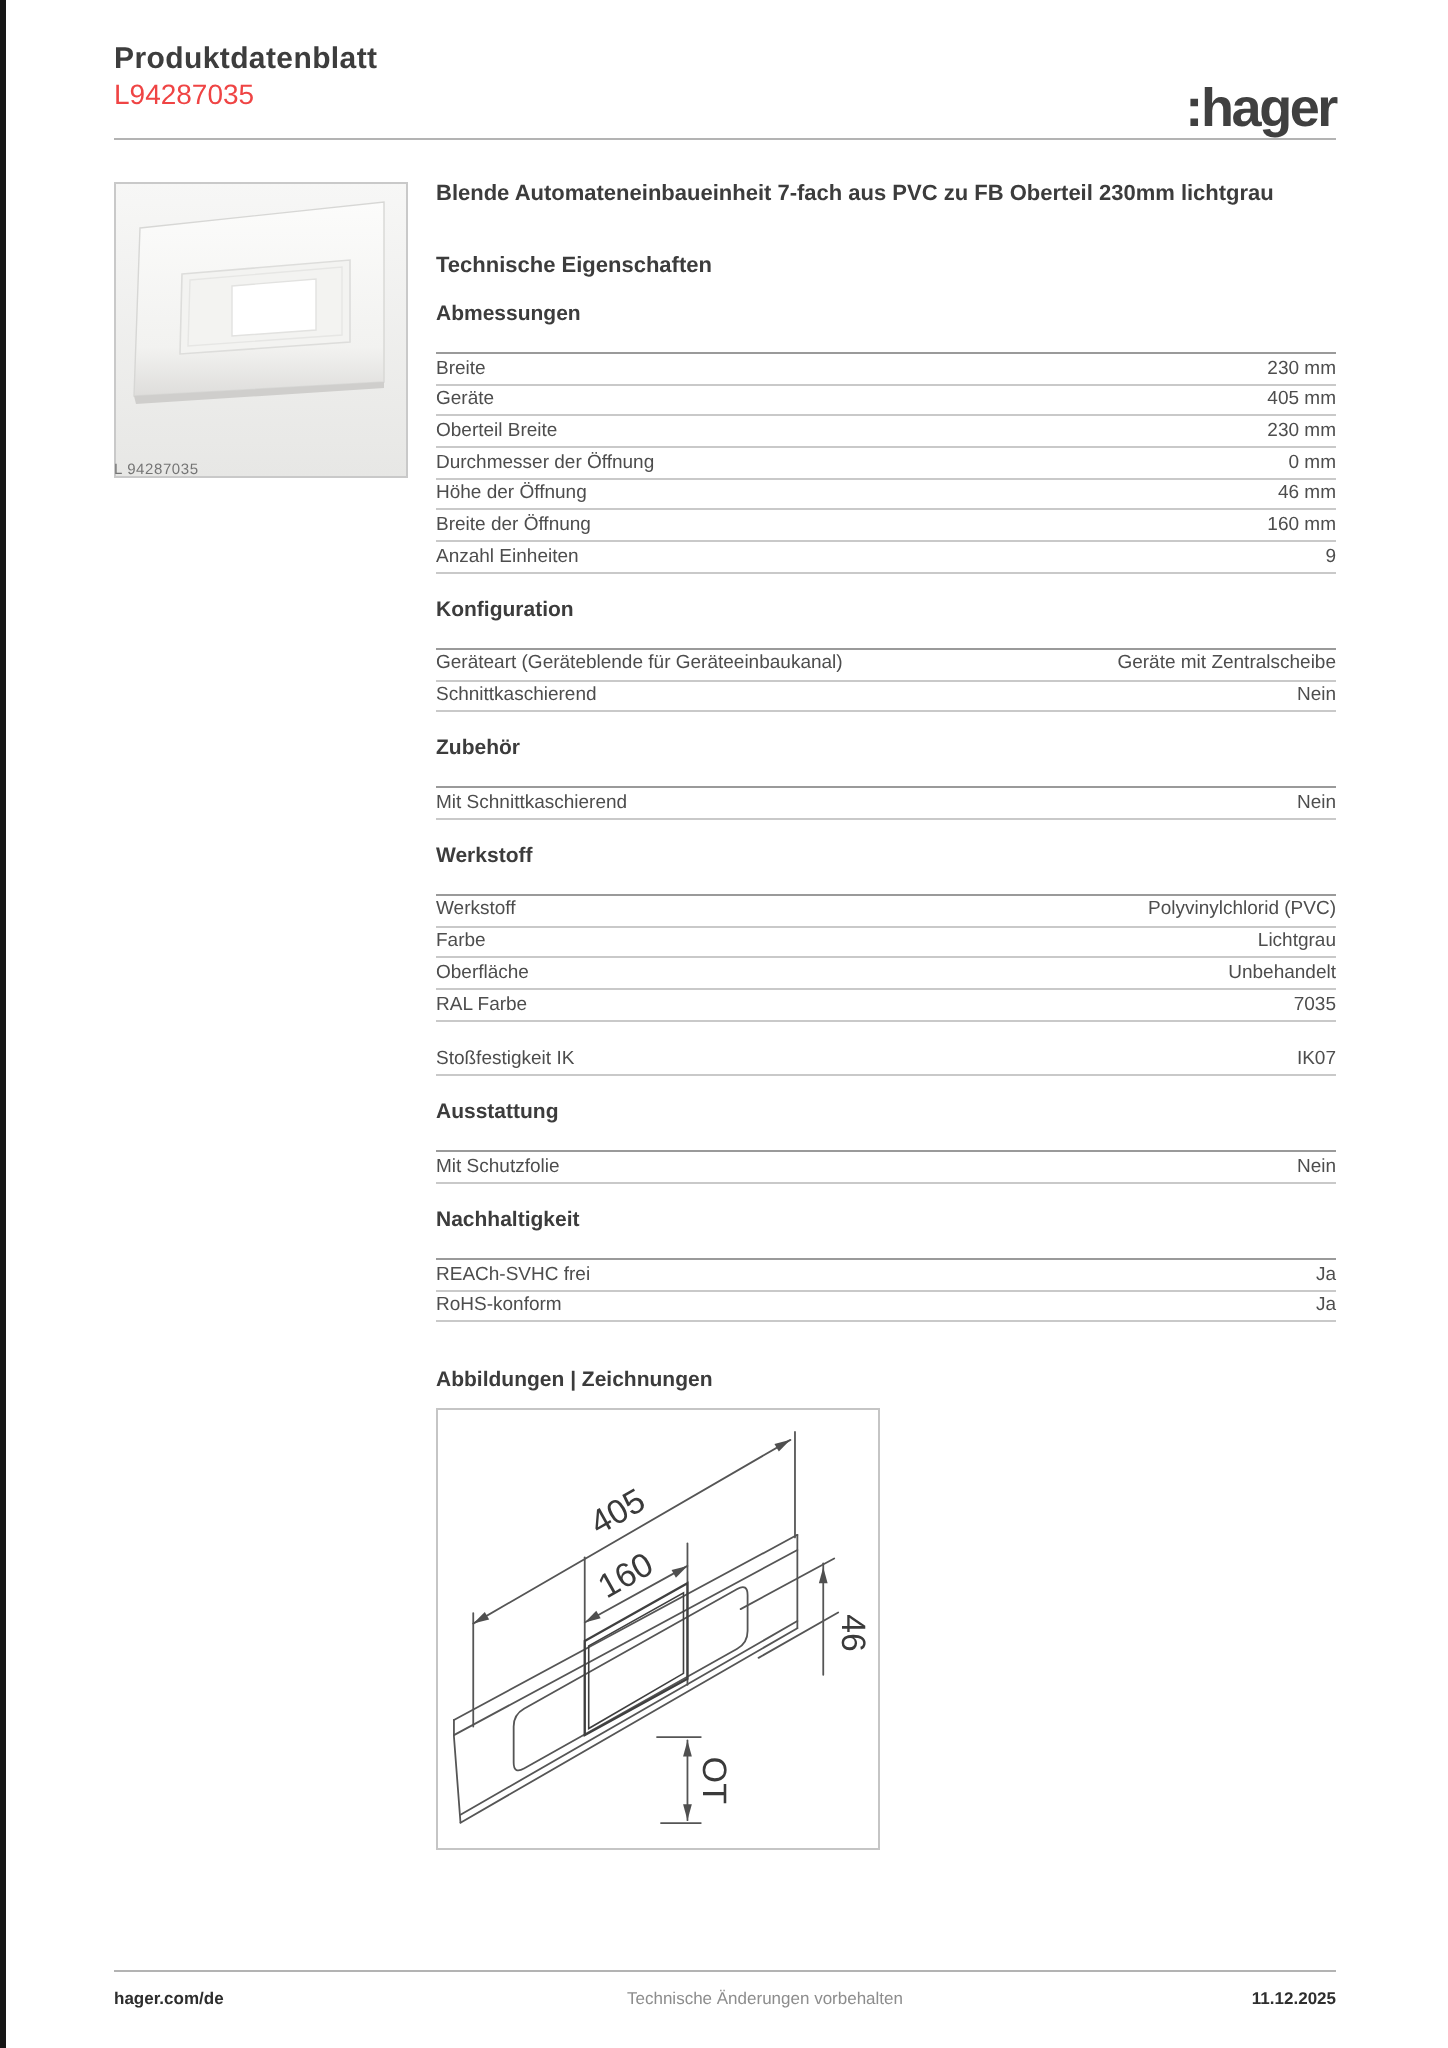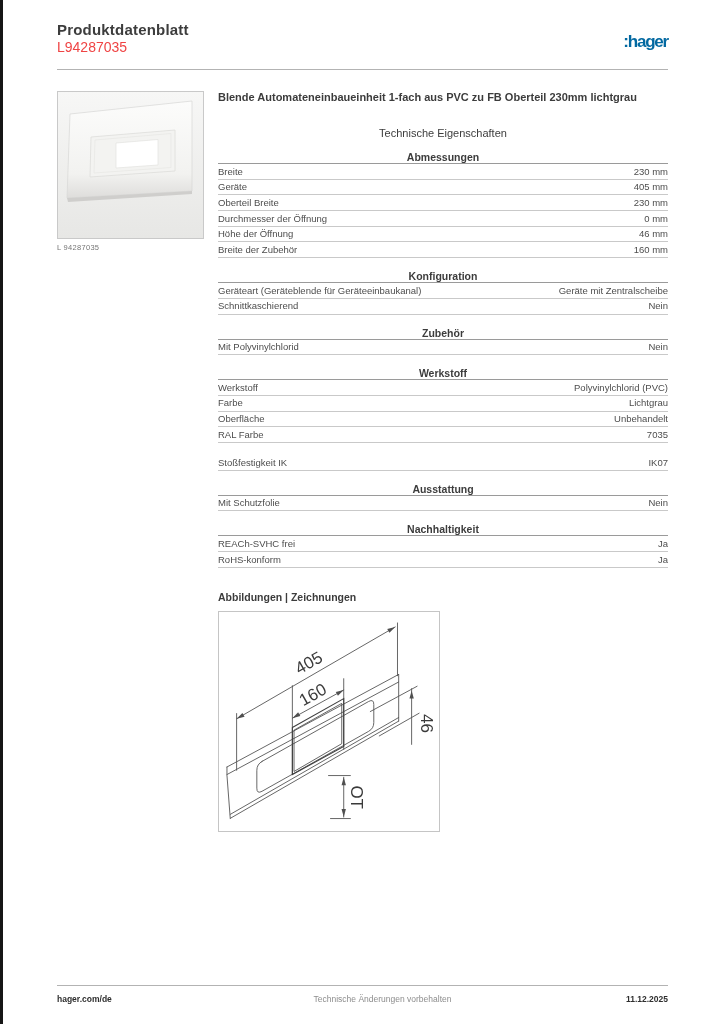--- a/index.html
+++ b/index.html
@@ -5,33 +5,33 @@
   * { margin:0; padding:0; box-sizing:border-box; }
   html,body { background:#ffffff; }
   body { font-family:"Liberation Sans", sans-serif; }
   .page { position:relative; width:724px; height:1024px; background:#ffffff; overflow:hidden; }
   .edge-strip { position:absolute; left:0; top:0; width:3px; height:1024px; background:#161616; }
 
   
   .header { position:absolute; left:57px; top:21px; width:611px; display:flex; justify-content:space-between; align-items:flex-start; }
   .doc-type { font-size:15px; font-weight:bold; color:#3d3d3d; line-height:18px; letter-spacing:.2px; }
   .doc-id { font-size:14px; color:#ef4444; line-height:17px; }
-  .logo { font-size:17px; font-weight:bold; color:#0369a1; letter-spacing:-1.2px; line-height:26px; margin-top:8px; }
+  .logo { font-size:27px; font-weight:bold; color:#404040; letter-spacing:-1.2px; line-height:26px; margin-top:20px; }
   .header-rule { position:absolute; left:57px; top:69px; width:611px; border-top:1px solid #b3b3b3; }
 
   
   .img-box { position:absolute; left:57px; top:91px; width:147px; height:148px; border:1px solid #c9c9c9; background:#fff; }
-  .img-caption { position:absolute; left:57px; top:243px; font-size:7.5px; color:#757575; letter-spacing:.3px; }
+  .img-caption { position:absolute; left:57px; top:230px; font-size:7.5px; color:#757575; letter-spacing:.3px; }
 
   
   .content { position:absolute; left:218px; top:91px; width:450px; }
   .product-title { font-size:11px; font-weight:bold; color:#3c3c3c; line-height:13px; }
-  .tech-heading { font-size:11px; font-weight:normal; color:#3c3c3c; margin-top:23px;text-align:center; }
+  .tech-heading { font-size:11px; font-weight:bold; color:#3c3c3c; margin-top:23px; }
   .section { margin-top:12px; }
-  .section-heading { font-size:10.5px; font-weight:bold; color:#3c3c3c; padding-bottom:0; border-bottom:1px solid #9a9a9a;text-align:center; }
+  .section-heading { font-size:10.5px; font-weight:bold; color:#3c3c3c; padding-bottom:13px; border-bottom:1px solid #9a9a9a; }
   .spec-row { display:flex; justify-content:space-between; align-items:center; font-size:9.5px; color:#4d4d4d; padding:2.6px 0 2.1px 0; border-bottom:1px solid #c9c9c9; line-height:10px; }
   .spec-label { text-align:left; }
   .spec-value { text-align:right; }
 
   .drawings-heading { font-size:10.5px; font-weight:bold; color:#3c3c3c; margin-top:23px; }
   .drawing-box { margin-top:8px; width:222px; height:221px; border:1px solid #c5c5c5; background:#fff; }
   .drawing-box svg { display:block; width:220px; height:219px; }
   .tech-text { font-size:17px; fill:#3a3a3a; }
 
   
@@ -73,21 +73,21 @@
       <polygon points="12,22 134,9 134,99 9,106" fill="url(#plateGrad)" stroke="#d7d7d5" stroke-width="0.7"></polygon>
       <polygon points="9,106 134,99 134,102 10,110" fill="#cfcecc"></polygon>
       <polygon points="33,45 117,38 117,79 32,85" fill="#f3f3f1" stroke="#dddddb" stroke-width="0.8"></polygon>
       <polygon points="37,48 113,41.5 113,75.5 36,81" fill="none" stroke="#e6e6e4" stroke-width="0.7"></polygon>
       <polygon points="58,51 100,47.5 100,73 58,76" fill="#ffffff" stroke="#e2e2e0" stroke-width="0.7"></polygon>
     </svg>
   </div>
   <div class="img-caption">L 94287035</div>
 
   <div class="content">
-    <div class="product-title">Blende Automateneinbaueinheit 1-fach aus PVC zu FB Oberteil 230mm lichtgrau</div>
+    <div class="product-title">Blende Automateneinbaueinheit 7-fach aus PVC zu FB Oberteil 230mm lichtgrau</div>
     <div class="tech-heading">Technische Eigenschaften</div>
 
     <div class="section">
       <div class="section-heading">Abmessungen</div>
       <div class="spec-row">
           <span class="spec-label">Breite</span>
           <span class="spec-value">230 mm</span>
         </div>
       <div class="spec-row">
           <span class="spec-label">Geräte</span>
@@ -99,41 +99,45 @@
         </div>
       <div class="spec-row">
           <span class="spec-label">Durchmesser der Öffnung</span>
           <span class="spec-value">0 mm</span>
         </div>
       <div class="spec-row">
           <span class="spec-label">Höhe der Öffnung</span>
           <span class="spec-value">46 mm</span>
         </div>
       <div class="spec-row">
-          <span class="spec-label">Breite der Zubehör</span>
+          <span class="spec-label">Breite der Öffnung</span>
           <span class="spec-value">160 mm</span>
+        </div>
+      <div class="spec-row">
+          <span class="spec-label">Anzahl Einheiten</span>
+          <span class="spec-value">9</span>
         </div>
     </div>
 
     <div class="section">
       <div class="section-heading">Konfiguration</div>
       <div class="spec-row">
           <span class="spec-label">Geräteart (Geräteblende für Geräteeinbaukanal)</span>
           <span class="spec-value">Geräte mit Zentralscheibe</span>
         </div>
       <div class="spec-row">
           <span class="spec-label">Schnittkaschierend</span>
           <span class="spec-value">Nein</span>
         </div>
     </div>
 
     <div class="section">
       <div class="section-heading">Zubehör</div>
       <div class="spec-row">
-          <span class="spec-label">Mit Polyvinylchlorid</span>
+          <span class="spec-label">Mit Schnittkaschierend</span>
           <span class="spec-value">Nein</span>
         </div>
     </div>
 
     <div class="section">
       <div class="section-heading">Werkstoff</div>
       <div class="spec-row">
           <span class="spec-label">Werkstoff</span>
           <span class="spec-value">Polyvinylchlorid (PVC)</span>
         </div>

